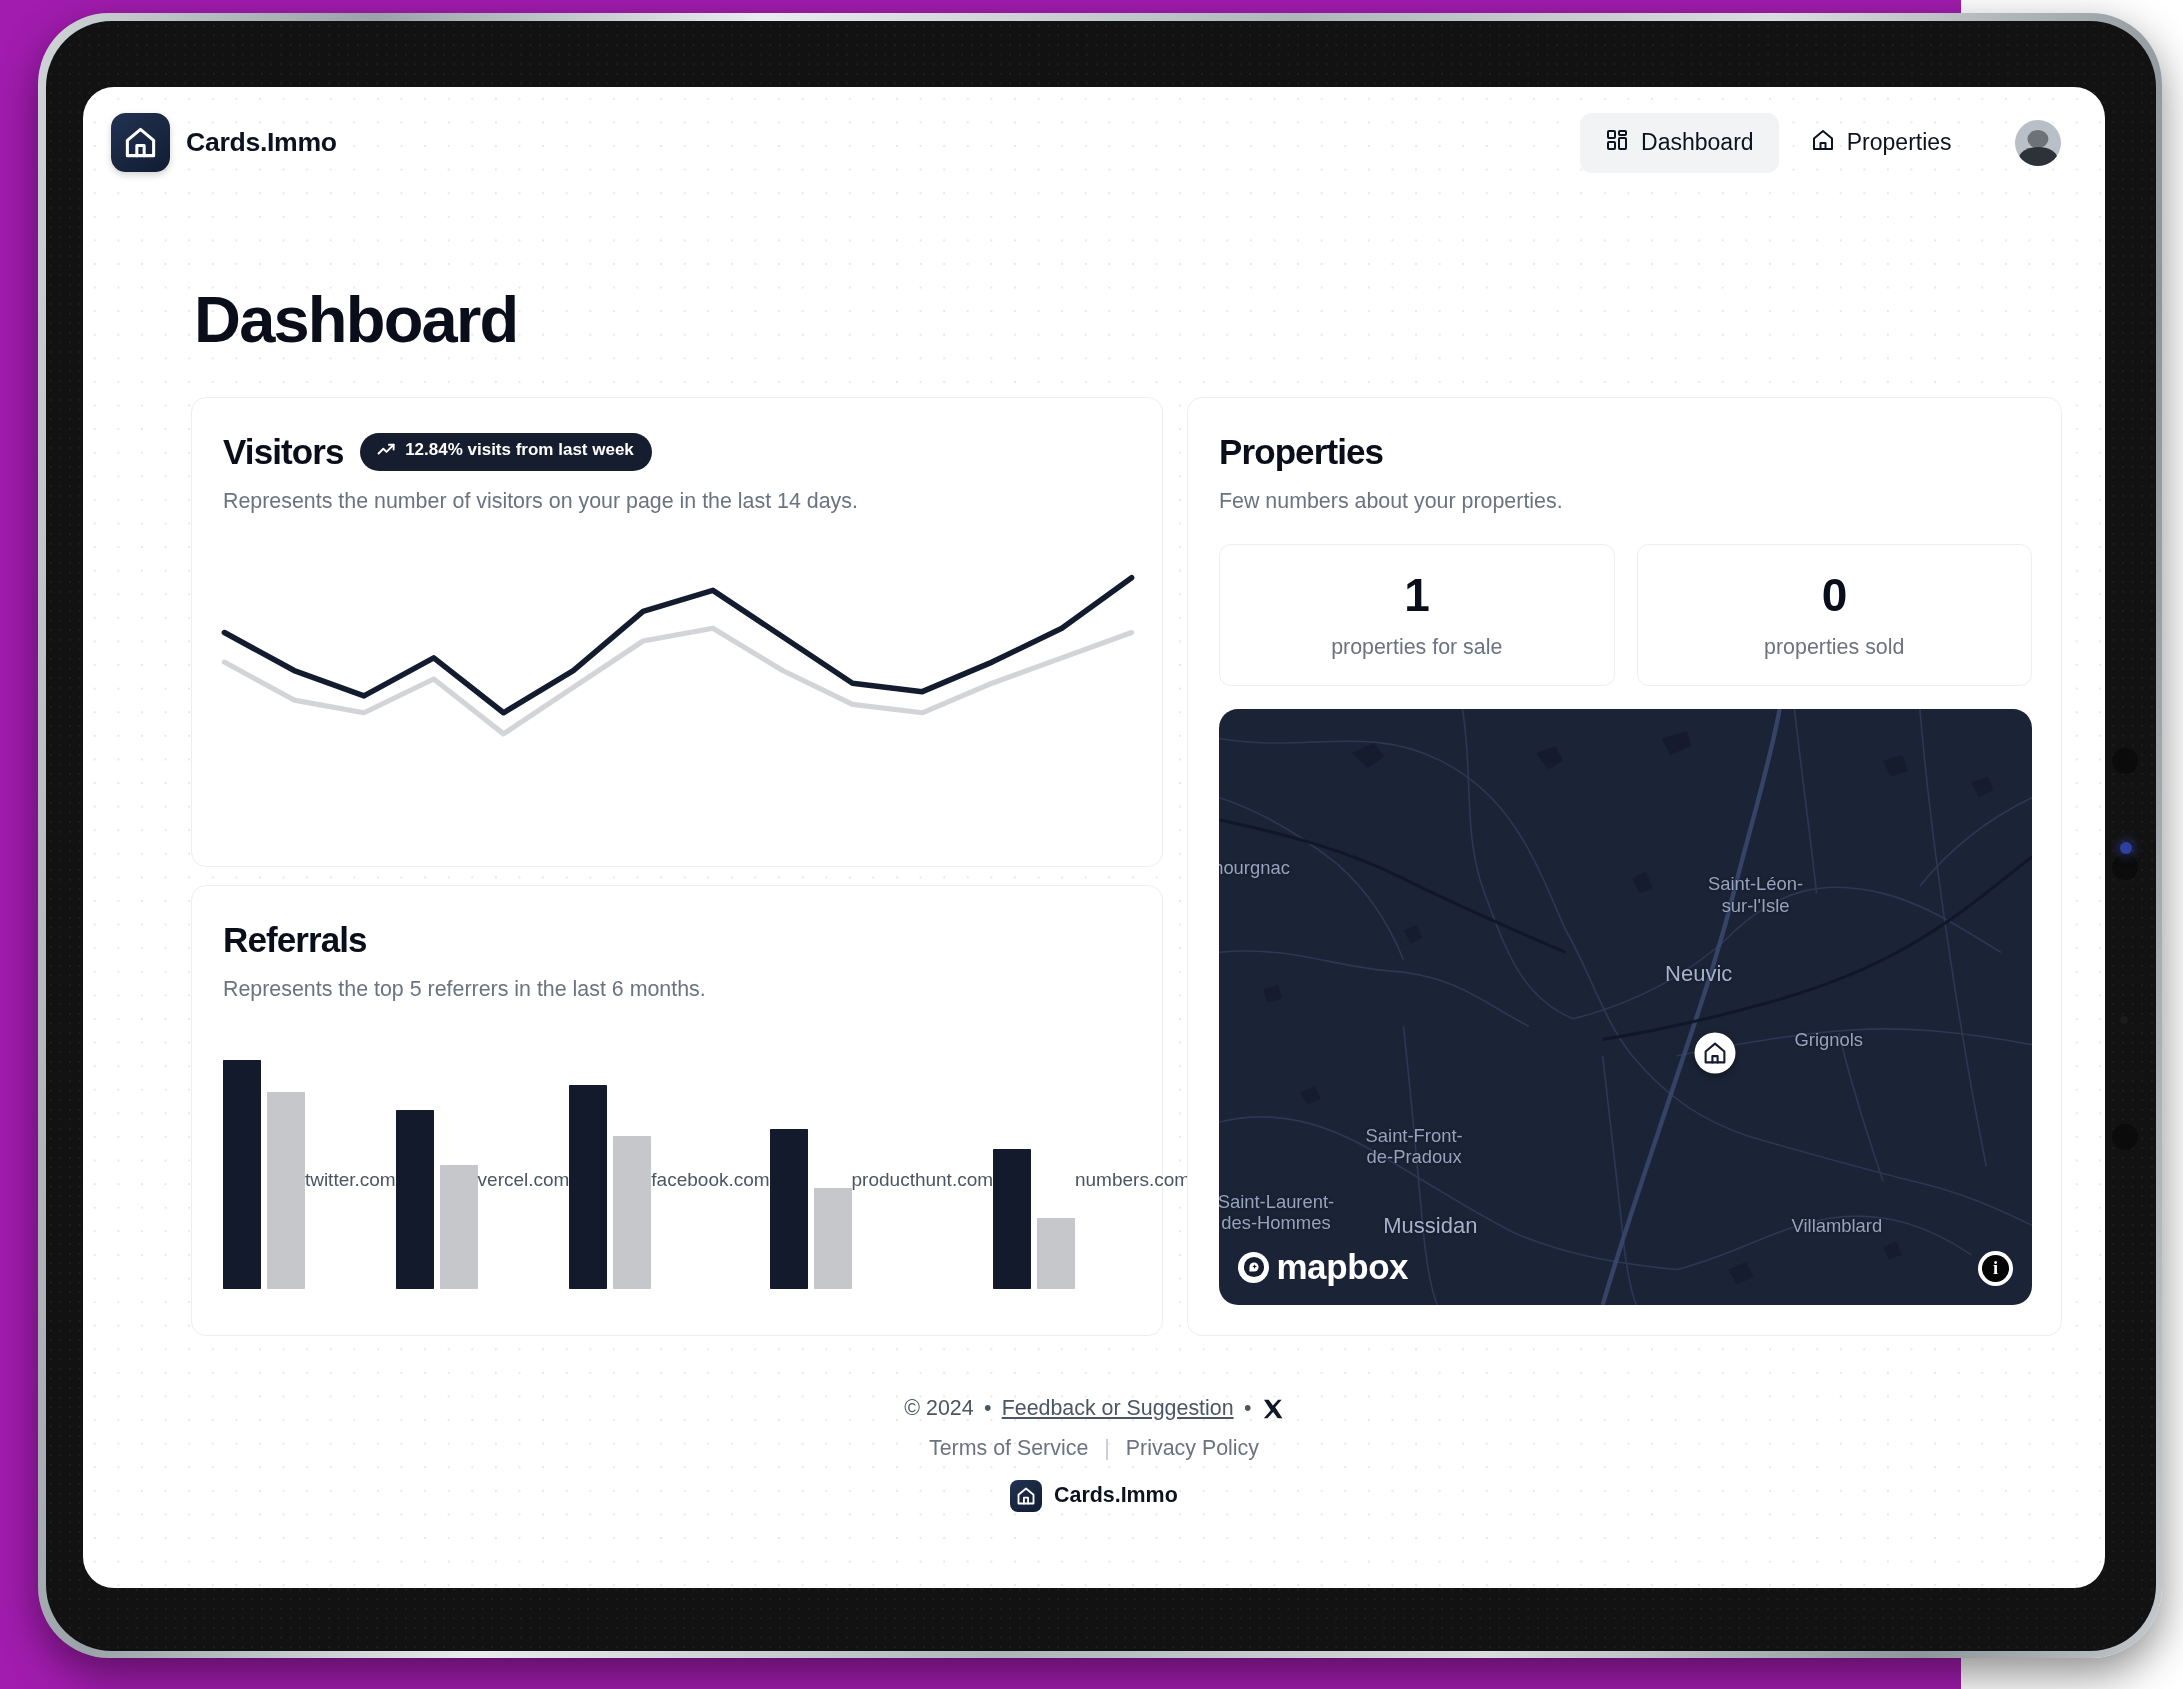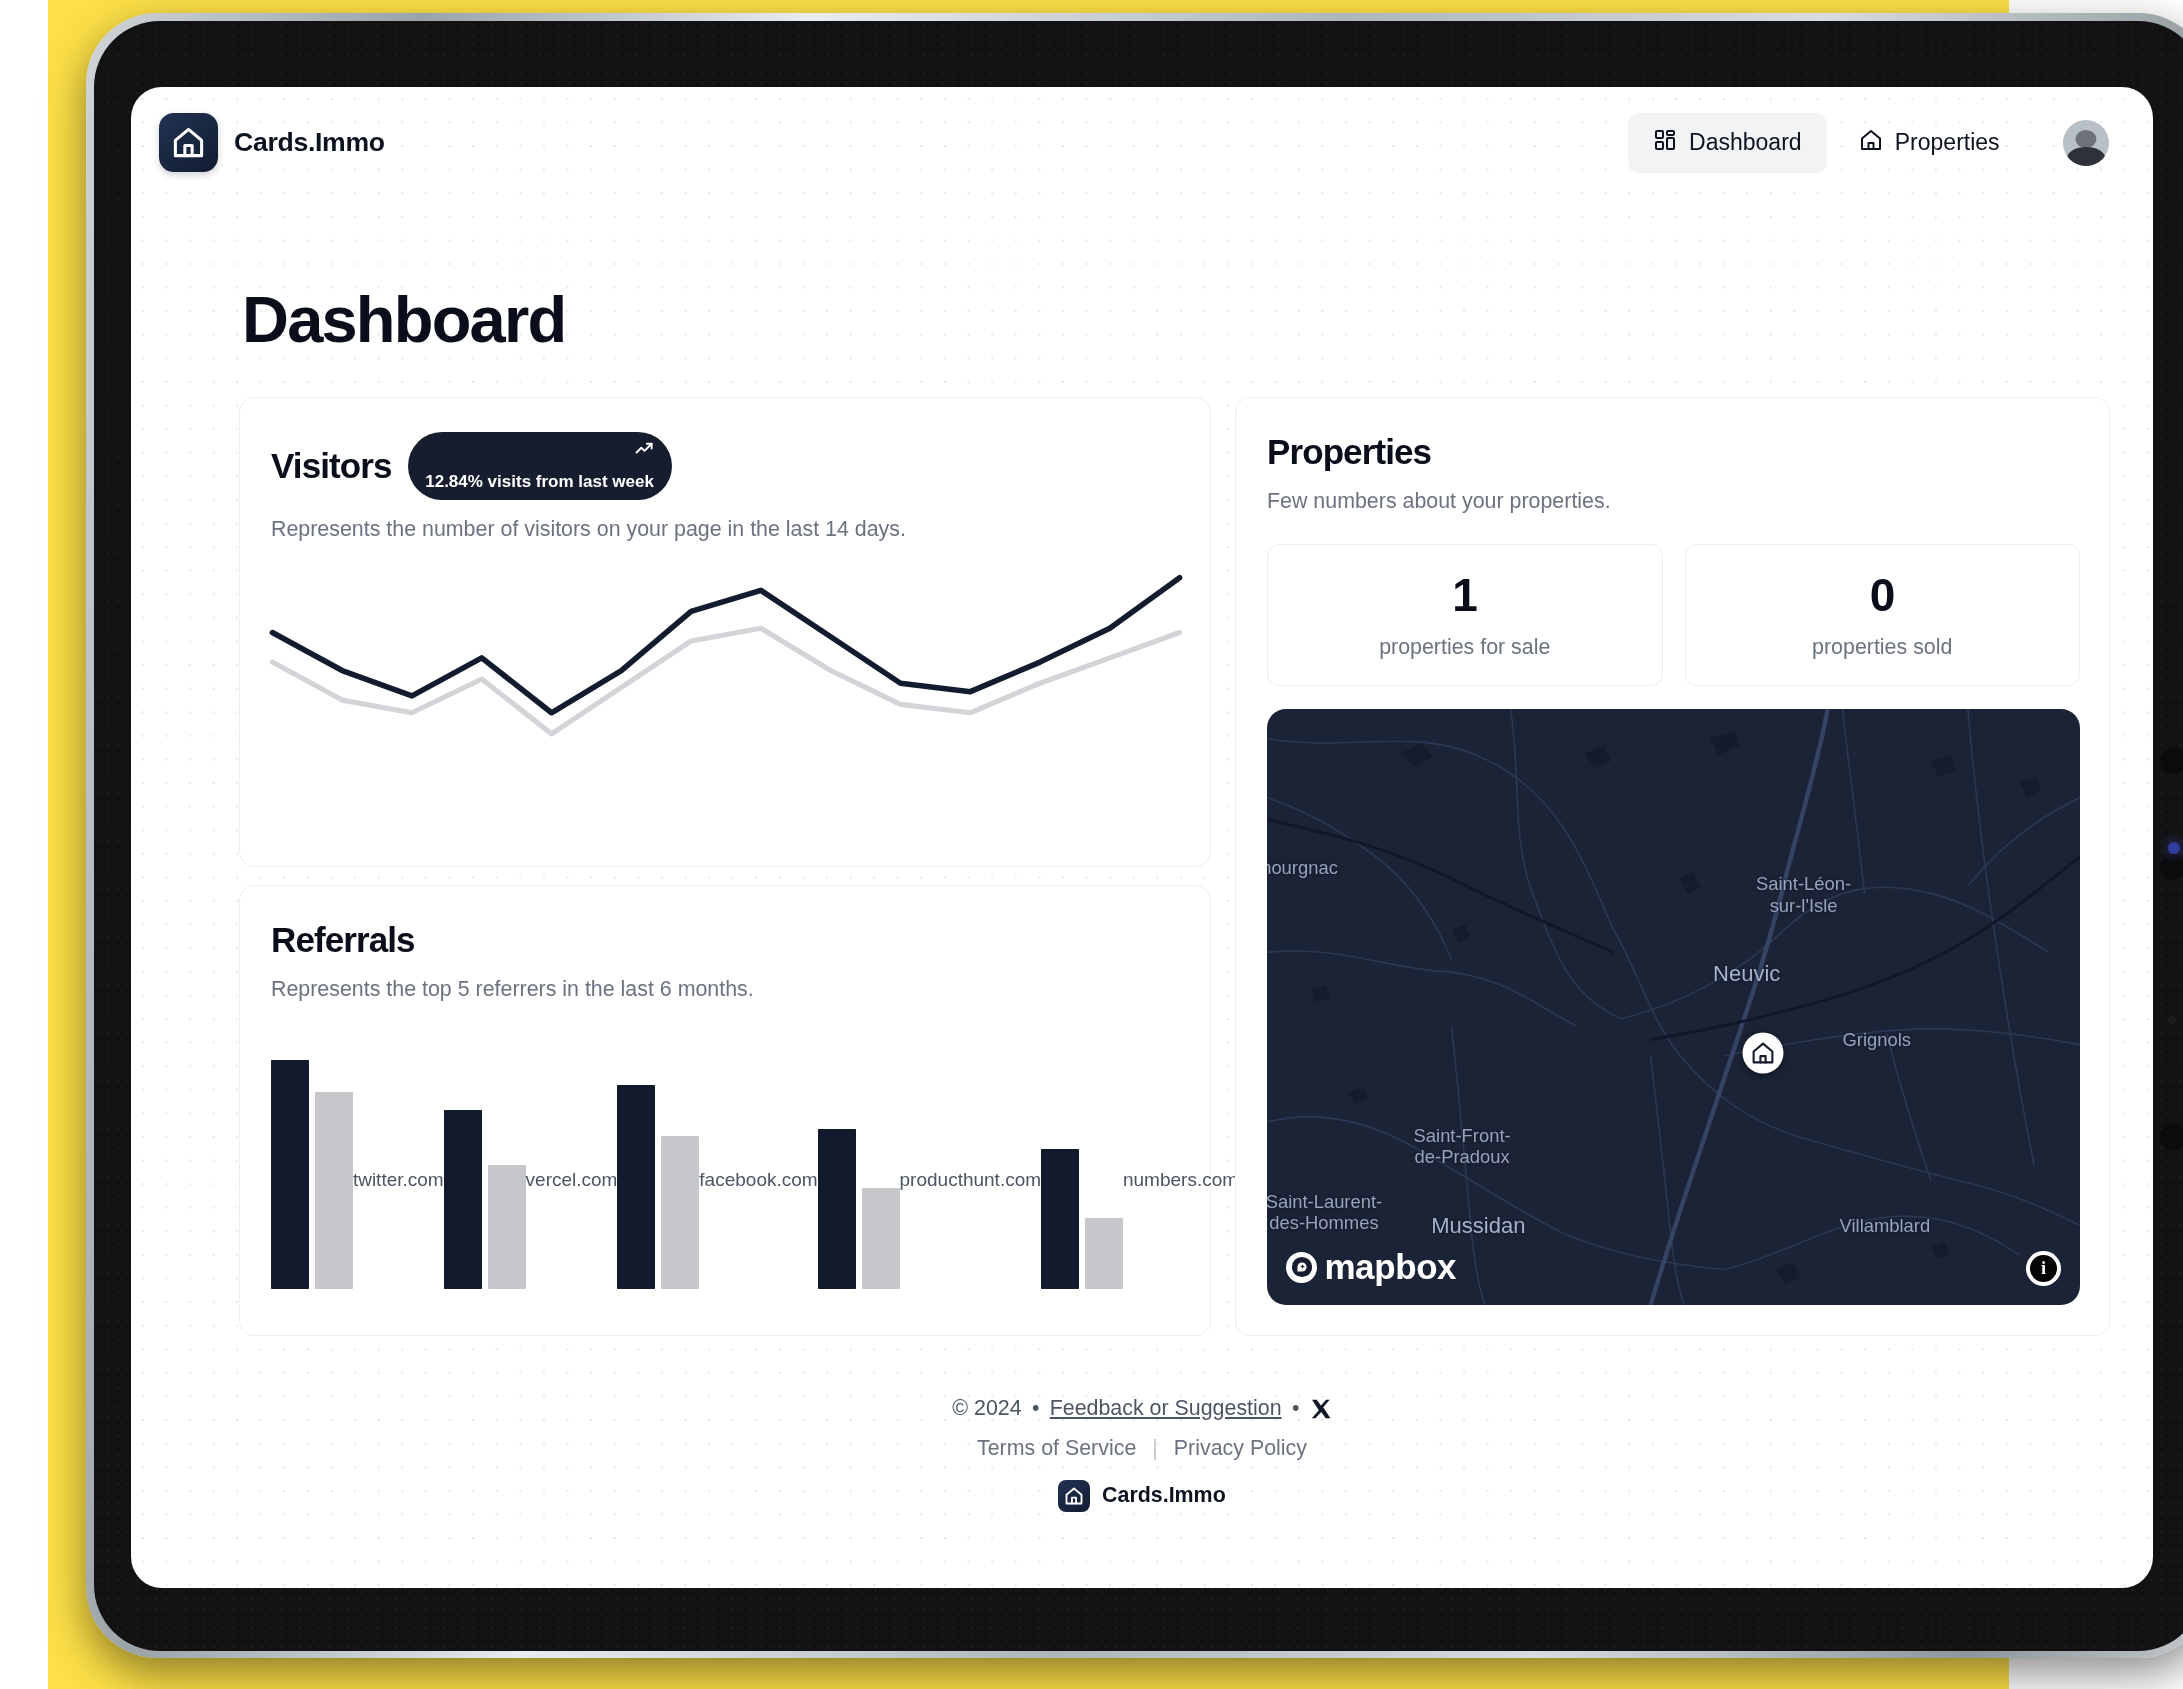--- a/index.html
+++ b/index.html
@@ -9,22 +9,21 @@
     height: 1689px;
     overflow: hidden;
     font-family: "Liberation Sans", sans-serif;
   }
 
   
   .scene {
     position: relative;
     width: 1961px;
     height: 1689px;
-    background: #fde047;
-    margin-left: 48px;
+    background: #a21caf;
   }
 
   
   .tablet-edge {
     position: absolute;
     left: 38px;
     top: 13.3px;
     width: 2124px;
     height: 1645px;
     border-radius: 71px;
@@ -186,29 +185,28 @@
   .card-head { padding: 34px 31px 0 31px; }
   .card-title-row { display: flex; align-items: center; gap: 16px; }
   .card-title {
     font-size: 35px;
     font-weight: 800;
     letter-spacing: -0.9px;
     color: #0a0e1a;
   }
   .badge {
     display: inline-flex;
-    align-items: flex-end;
+    align-items: flex-start;
     gap: 8.9px;
     background: #161d2e;
     color: #ffffff;
     font-size: 17px;
     font-weight: 700;
     padding: 7.4px 17.7px;
     border-radius: 737px;
-    flex-direction: column;
   }
   .badge svg { width: 19px; height: 19px; }
   .card-sub {
     margin-top: 17px;
     font-size: 21.4px;
     color: #6b7280;
   }
 
   
   .linechart {

